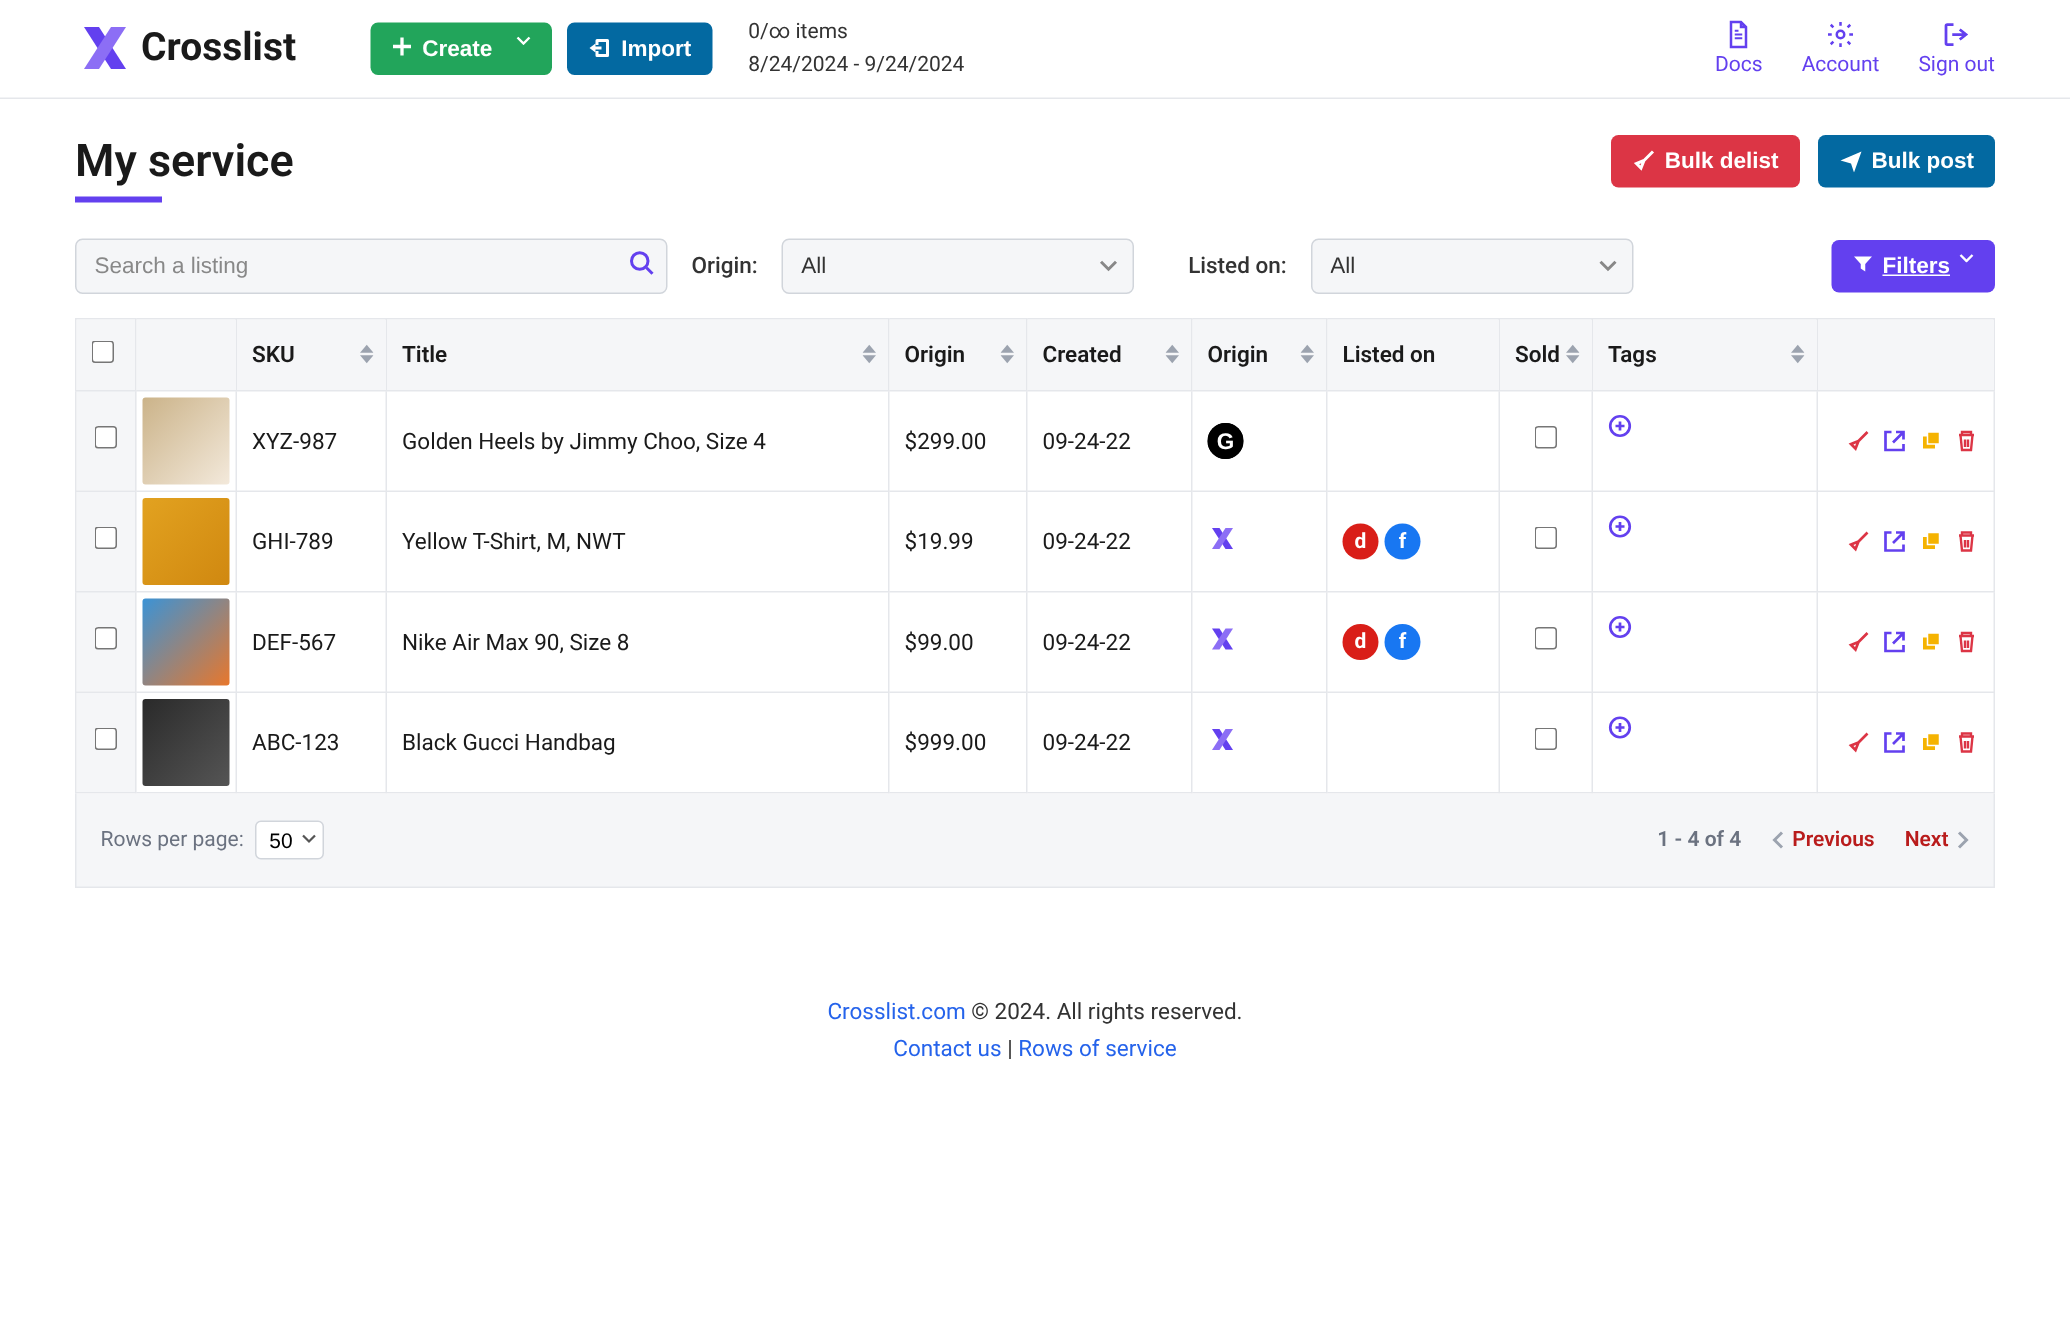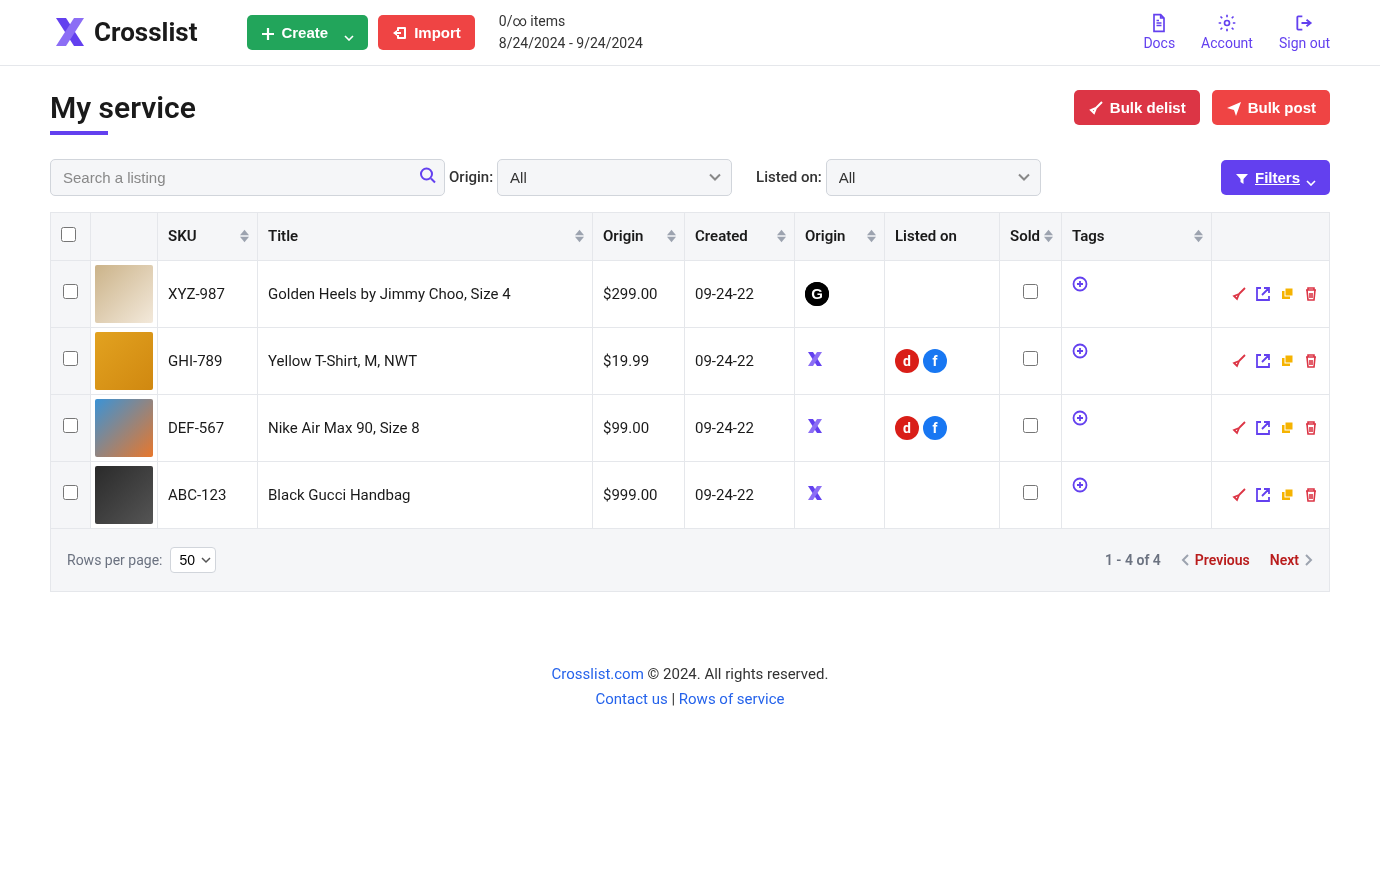--- a/index.html
+++ b/index.html
@@ -4,38 +4,38 @@
 <style>
 * { margin: 0; padding: 0; box-sizing: border-box; }
 body { font-family: -apple-system, BlinkMacSystemFont, "Segoe UI", Roboto, Helvetica, Arial, sans-serif; color: #1a1a1a; background: #fff; }
 a { text-decoration: none; }
 
 
 .topbar { display: flex; align-items: center; padding: 10px 50px; border-bottom: 1px solid #e5e7eb; }
 .logo { display: flex; align-items: center; gap: 4px; font-size: 26px; font-weight: 700; color: #1a1a1a; }
 .logo svg { width: 40px; height: 40px; }
 .topbar-actions { display: flex; gap: 10px; margin-left: 50px; }
-.btn { display: inline-flex; align-items: flex-end; gap: 6px; padding: 9px 14px; border: none; border-radius: 5px; font-size: 15px; font-weight: 600; cursor: pointer; color: #fff; }
+.btn { display: inline-flex; align-items: flex-start; gap: 6px; padding: 9px 14px; border: none; border-radius: 5px; font-size: 15px; font-weight: 600; cursor: pointer; color: #fff; }
 .btn-green { background: #22a55b; }
 .btn-green .caret { margin-left: 10px; }
-.btn-purple { background: #ef4444; }
+.btn-purple { background: #0369a1; }
 .btn-red { background: #dc3545; }
 .topbar-info { margin-left: 24px; font-size: 14px; line-height: 1.6; color: #333; }
 .topbar-right { margin-left: auto; display: flex; gap: 26px; }
 .topbar-link { display: flex; flex-direction: column; align-items: center; gap: 2px; color: #6340ef; font-size: 14px; cursor: pointer; }
 .topbar-link svg { width: 20px; height: 20px; }
 
 
 .container { padding: 24px 50px 10px; }
 .page-head { display: flex; align-items: flex-start; justify-content: space-between; margin-bottom: 24px; }
 .page-title { font-size: 30px; font-weight: 600; padding-bottom: 10px; position: relative; }
 .page-title::after { content: ""; position: absolute; left: 0; bottom: 0; width: 58px; height: 4px; background: #6340ef; }
 .page-head-actions { display: flex; gap: 12px; }
 
-.filters-row { display: flex; align-items: center; gap: 4px; margin-bottom: 16px; }
+.filters-row { display: flex; align-items: center; gap: 16px; margin-bottom: 16px; }
 .search-wrap { position: relative; width: 395px; }
 .search-input { width: 100%; padding: 9px 40px 9px 12px; border: 1px solid #d1d5db; border-radius: 5px; background: #f5f6f8; font-size: 15px; color: #555; }
 .search-input::placeholder { color: #888; }
 .search-icon-btn { position: absolute; right: 8px; top: 50%; transform: translateY(-50%); color: #6340ef; background: none; border: none; cursor: pointer; }
 .filter-label { font-size: 15px; color: #333; font-weight: 500; }
 .select-wrap { position: relative; }
 .select { appearance: none; padding: 9px 36px 9px 12px; border: 1px solid #d1d5db; border-radius: 5px; background: #f5f6f8; font-size: 15px; min-width: 235px; color: #333; cursor: pointer; }
 .select-caret { position: absolute; right: 10px; top: 50%; transform: translateY(-50%); pointer-events: none; color: #888; }
 .filters-btn { margin-left: auto; background: #6340ef; text-decoration: underline; }
 

